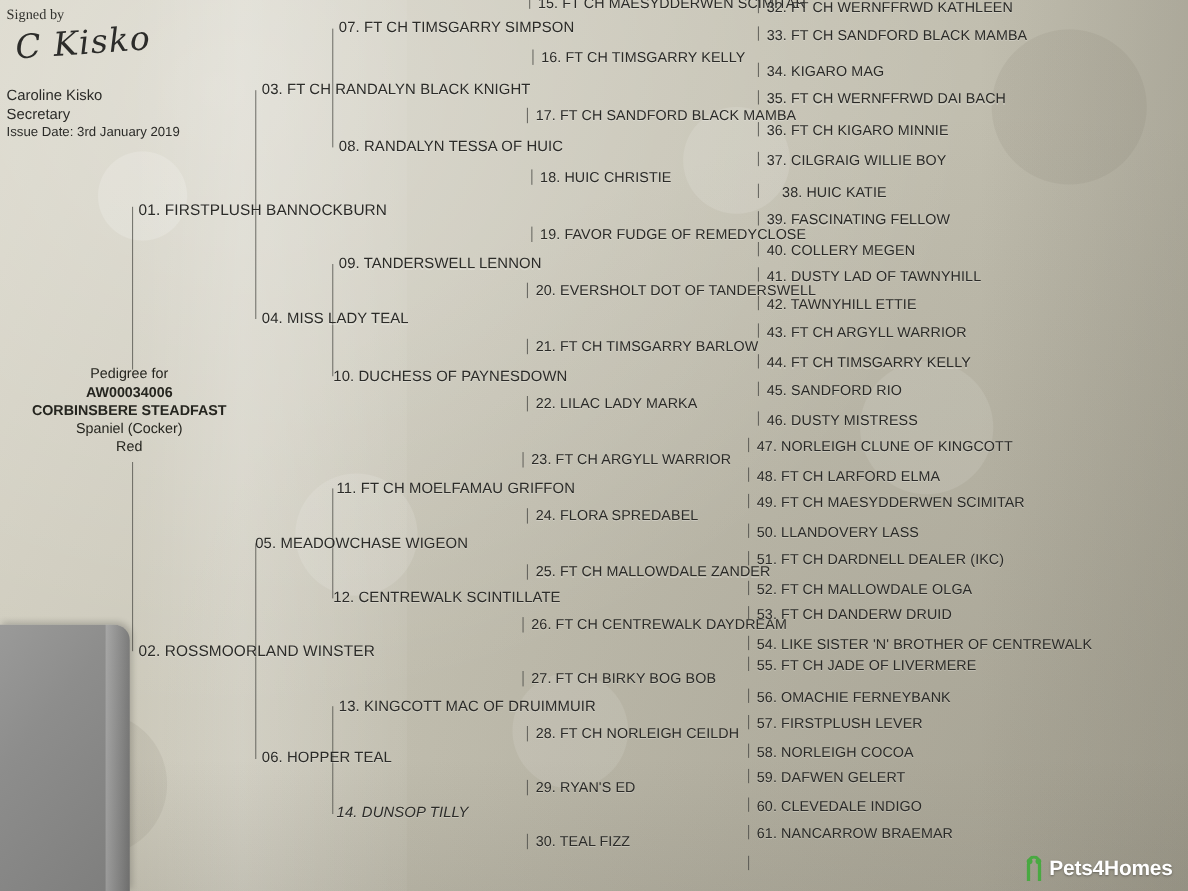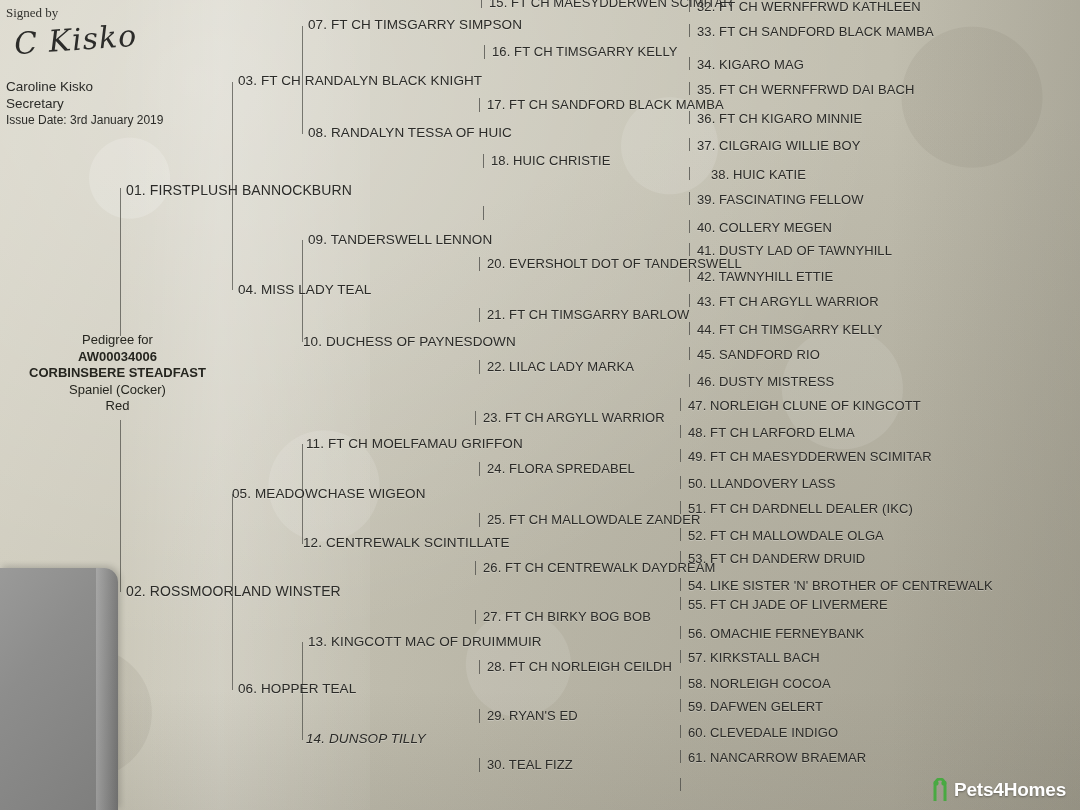--- a/index.html
+++ b/index.html
@@ -300,20 +300,24 @@
     <span>FT CH SANDFORD BLACK MAMBA</span>
   </div>
 
   <div class="tick" style="left:483px; top:154px; height:14px;"></div>
   <div class="entry c4" style="left:491px; top:153px;">
     <span>18.</span>
     <span>HUIC CHRISTIE</span>
   </div>
 
   <div class="tick" style="left:483px; top:206px; height:14px;"></div>
+  <div class="entry c4" style="left:491px; top:205px;">
+    <span>19.</span>
+    <span>FAVOR FUDGE OF REMEDYCLOSE</span>
+  </div>
 
   <div class="tick" style="left:479px; top:257px; height:14px;"></div>
   <div class="entry c4" style="left:487px; top:256px;">
     <span>20.</span>
     <span>EVERSHOLT DOT OF TANDERSWELL</span>
   </div>
 
   <div class="tick" style="left:479px; top:308px; height:14px;"></div>
   <div class="entry c4" style="left:487px; top:307px;">
     <span>21.</span>
@@ -526,21 +530,21 @@
 
   <div class="tick" style="left:680px; top:626px; height:13px;"></div>
   <div class="entry c4" style="left:688px; top:626px;">
     <span>56.</span>
     <span>OMACHIE FERNEYBANK</span>
   </div>
 
   <div class="tick" style="left:680px; top:650px; height:13px;"></div>
   <div class="entry c4" style="left:688px; top:650px;">
     <span>57.</span>
-    <span>KIRKSTALL BACH</span>
+    <span>FIRSTPLUSH LEVER</span>
   </div>
 
   <div class="tick" style="left:680px; top:676px; height:13px;"></div>
   <div class="entry c4" style="left:688px; top:676px;">
     <span>58.</span>
     <span>NORLEIGH COCOA</span>
   </div>
 
   <div class="tick" style="left:680px; top:699px; height:13px;"></div>
   <div class="entry c4" style="left:688px; top:699px;">

